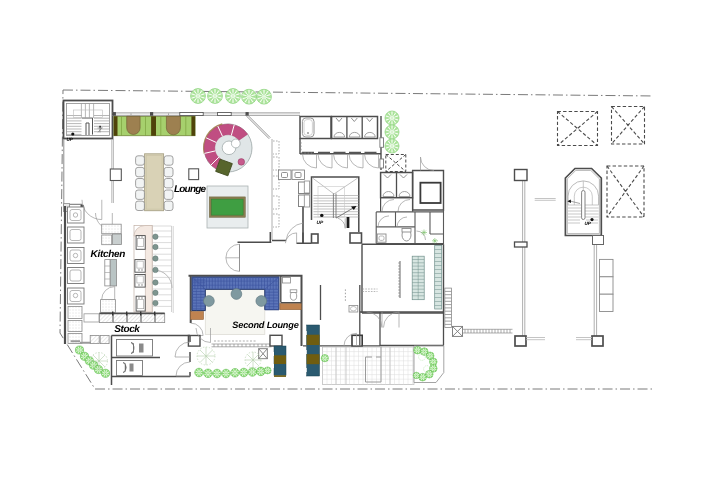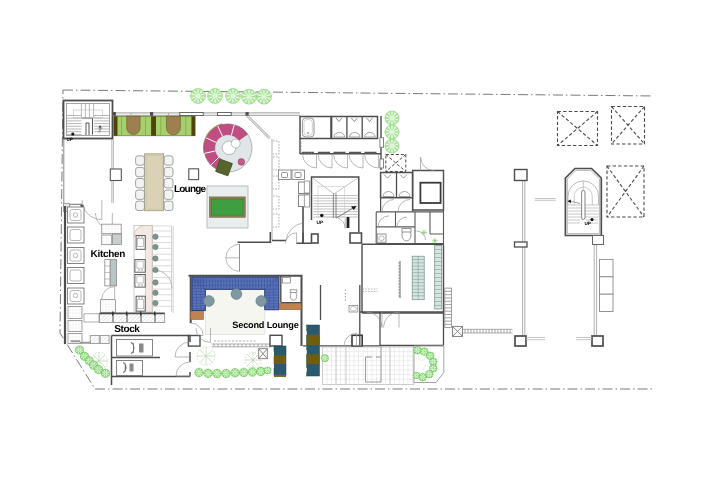--- a/index.html
+++ b/index.html
@@ -1,16 +1,16 @@
 <!DOCTYPE html>
 <html><head>
 <meta charset="utf-8">
 <style>
   html,body{margin:0;padding:0;background:#ffffff;}
-  .page{width:652px;height:480px;position:relative;overflow:hidden;background:#fef9c3;}
+  .page{width:652px;height:480px;position:relative;overflow:hidden;background:#fef9c3;font-style:italic;}
   svg{position:absolute;left:0;top:0;}
   text{font-family:"Liberation Sans",sans-serif;text-rendering:geometricPrecision;-webkit-font-smoothing:antialiased;}
 </style>
 </head>
 <body>
 <div class="page">
 <svg width="720" height="480" viewBox="0 0 720 480">
 <defs>
 <pattern id="hatch" width="2.8" height="2.8" patternUnits="userSpaceOnUse" patternTransform="rotate(45)">
   <rect width="2.8" height="2.8" fill="#ffffff"></rect>

